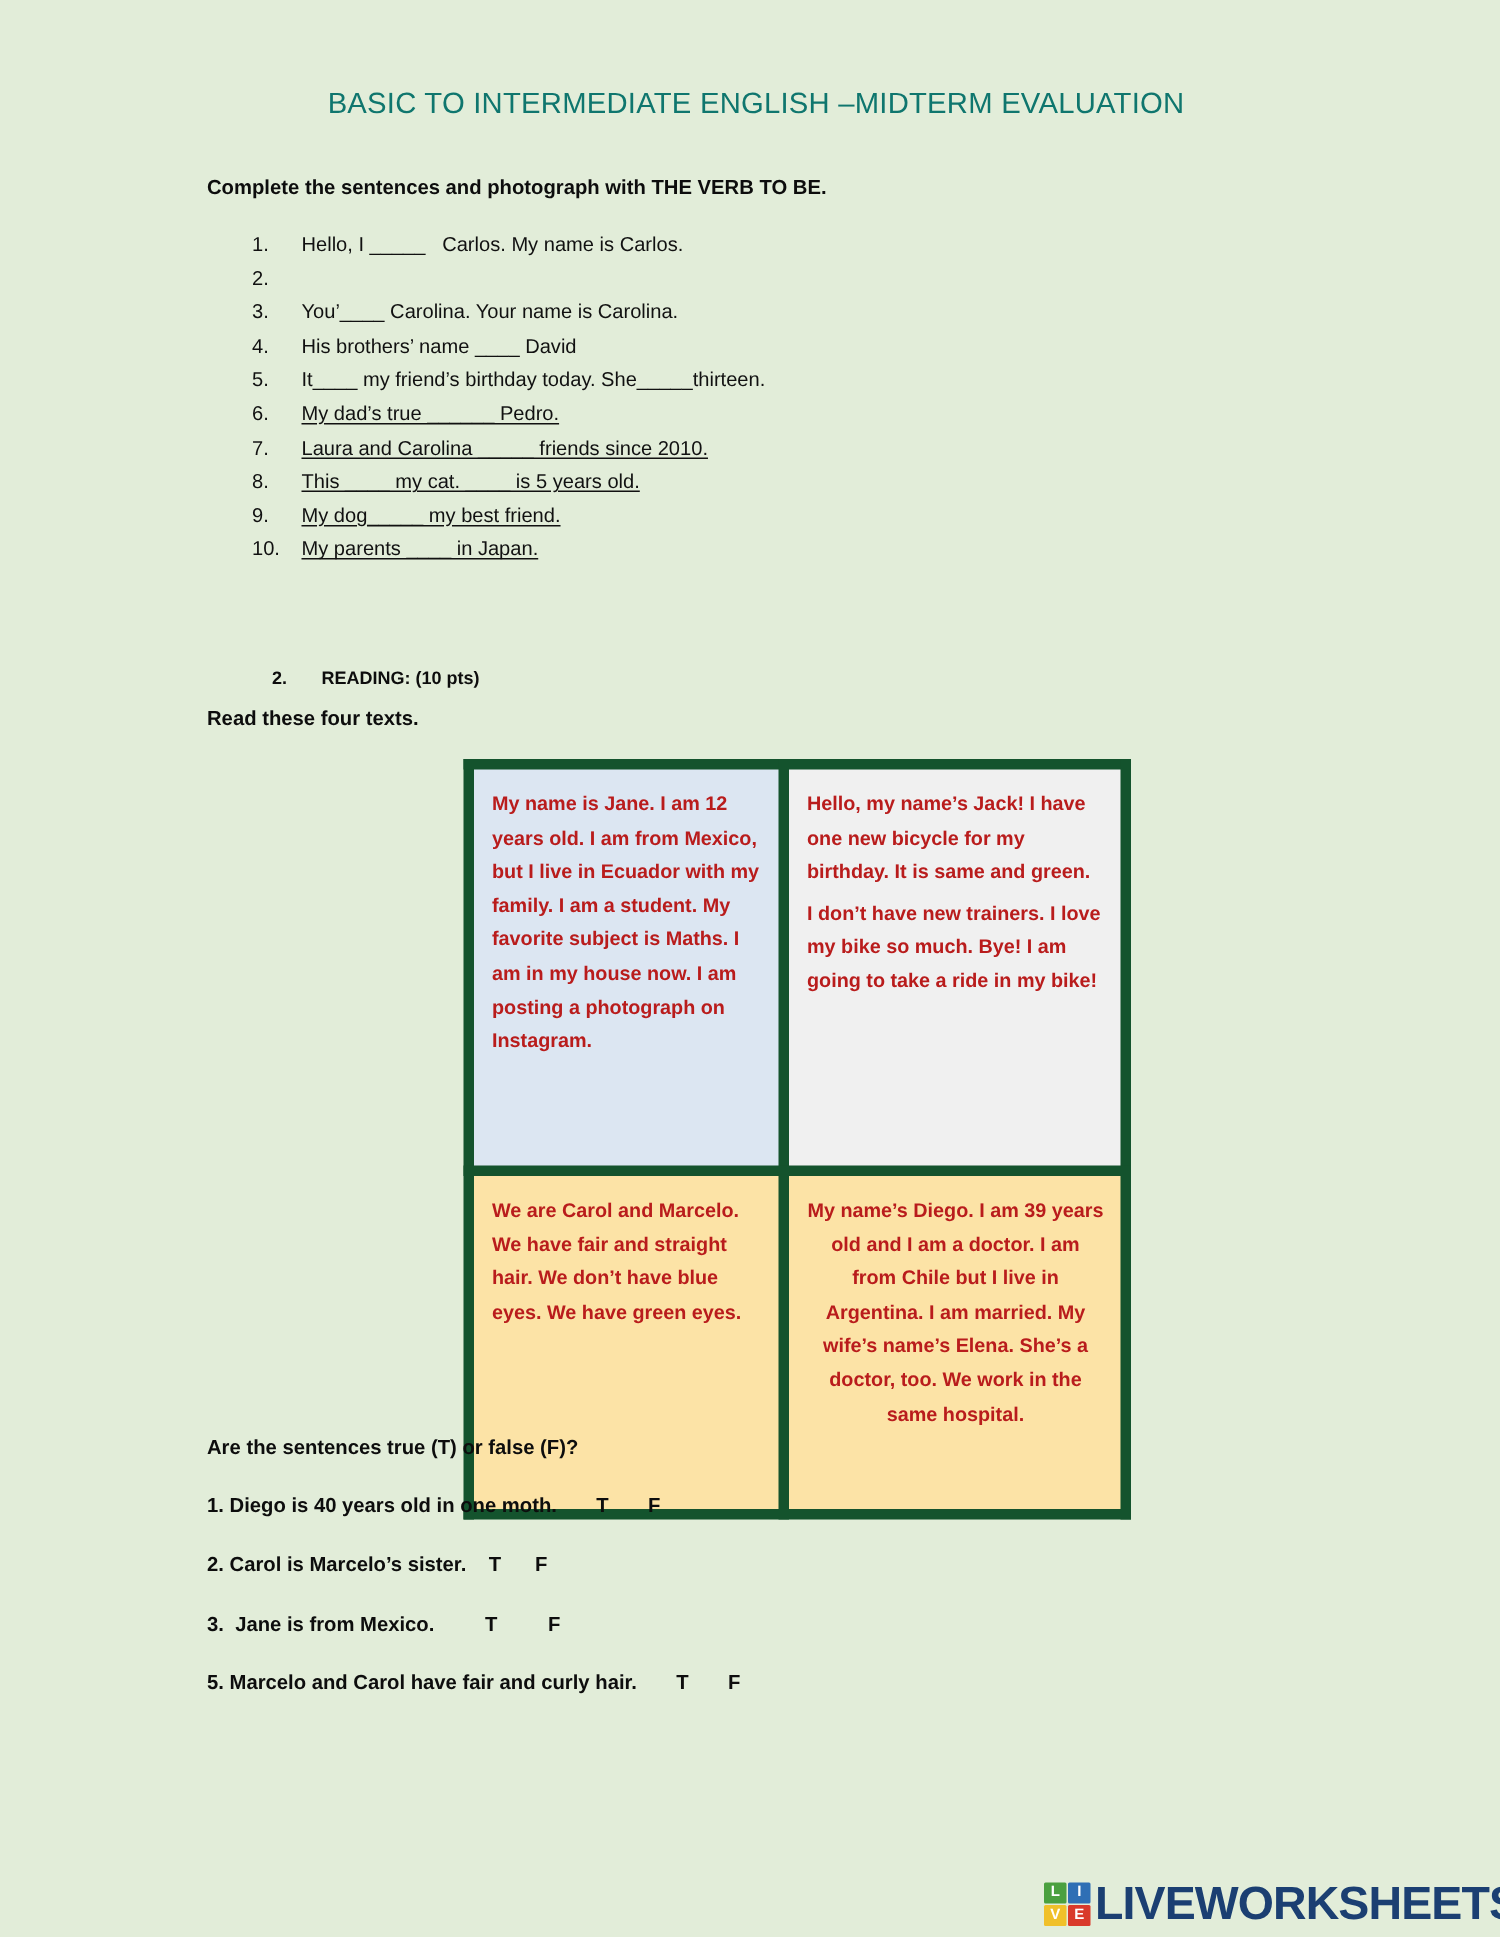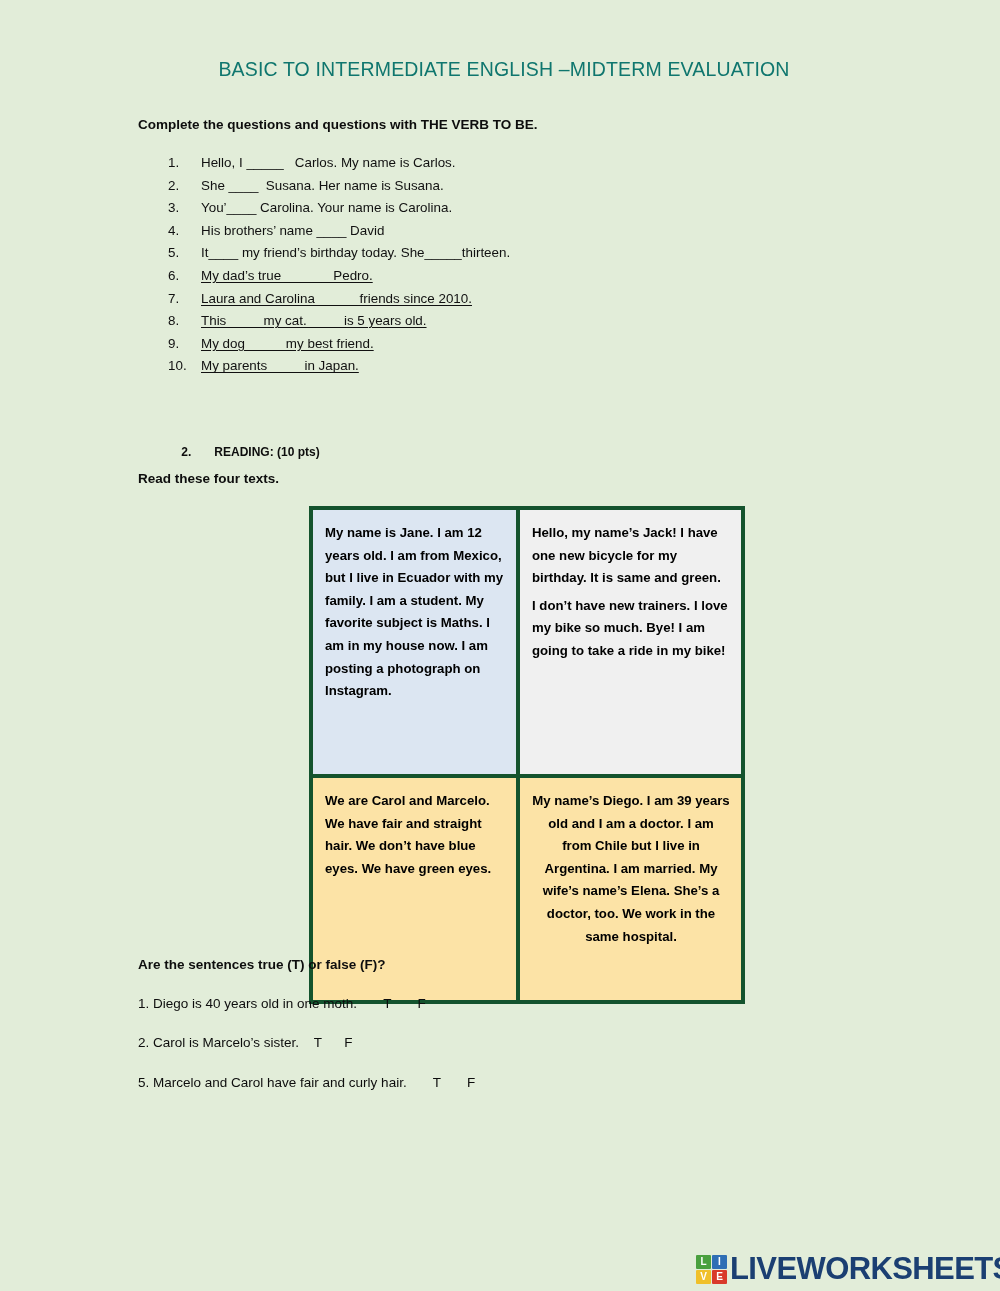--- a/index.html
+++ b/index.html
@@ -94,27 +94,27 @@
   
   .texts-table {
     position: absolute;
     top: 506px;
     left: 309px;
     width: 379px;
     border-collapse: collapse;
     table-layout: fixed;
   }
   .texts-table td {
-    border: 4px solid #14532d;
+    border: 7px solid #14532d;
     vertical-align: top;
     padding: 12px 11px 10px 12px;
     font-size: 13.2px;
     line-height: 22.6px;
     font-weight: bold;
-    color: #000000;
+    color: #b91c1c;
   }
   .cell-jane  { background: #dce6f2; width: 180px; height: 242px; }
   .cell-jack  { background: #f0f0f0; width: 198px; height: 242px; }
   .cell-carol { background: #fce3a6; width: 180px; height: 200px; }
   .cell-diego { background: #fce3a6; width: 198px; height: 200px; text-align: center; }
   .para + .para { margin-top: 5px; }
 
   
   .tf-prompt {
     position: absolute;
@@ -125,21 +125,21 @@
     color: #0d0d0d;
   }
   .tf-list {
     position: absolute;
     top: 996px;
     left: 138px;
     width: 700px;
   }
   .tf-row {
     font-size: 13.5px;
-    font-weight: normal;
+    font-weight: bold;
     color: #0d0d0d;
     height: 39.3px;
     white-space: pre;
   }
 
   
   .logo {
     position: absolute;
     left: 696px;
     top: 1251px;
@@ -176,30 +176,29 @@
     font-family: "Liberation Sans", sans-serif;
   }
 </style>
 </head>
 <body>
 
 <div class="page">
 
   <div class="title">BASIC TO INTERMEDIATE ENGLISH –MIDTERM EVALUATION</div>
 
-  <div class="instruction-1">Complete the questions and questions with THE VERB TO BE.</div>
+  <div class="instruction-1">Complete the sentences and photograph with THE VERB TO BE.</div>
 
   <div class="verb-list">
     <div class="verb-row">
       <span class="verb-num">1.</span>
       <span class="verb-text">Hello, I _____   Carlos. My name is Carlos.</span>
     </div>
     <div class="verb-row">
       <span class="verb-num">2.</span>
-      <span class="verb-text">She ____  Susana. Her name is Susana.</span>
     </div>
     <div class="verb-row">
       <span class="verb-num">3.</span>
       <span class="verb-text">You’____ Carolina. Your name is Carolina.</span>
     </div>
     <div class="verb-row">
       <span class="verb-num">4.</span>
       <span class="verb-text">His brothers’ name ____ David</span>
     </div>
     <div class="verb-row">
@@ -254,20 +253,21 @@
       </td>
     </tr>
   </tbody>
     </table>
 
   <div class="tf-prompt">Are the sentences true (T) or false (F)?</div>
 
   <div class="tf-list">
     <div class="tf-row">1. Diego is 40 years old in one moth.       T       F</div>
     <div class="tf-row">2. Carol is Marcelo’s sister.    T      F</div>
+    <div class="tf-row">3.  Jane is from Mexico.         T         F</div>
     <div class="tf-row">5. Marcelo and Carol have fair and curly hair.       T       F</div>
   </div>
 
   <div class="logo">
     <div class="logo-mark">
       <div class="logo-tile tile-l">L</div>
       <div class="logo-tile tile-i">I</div>
       <div class="logo-tile tile-v">V</div>
       <div class="logo-tile tile-e">E</div>
     </div>

